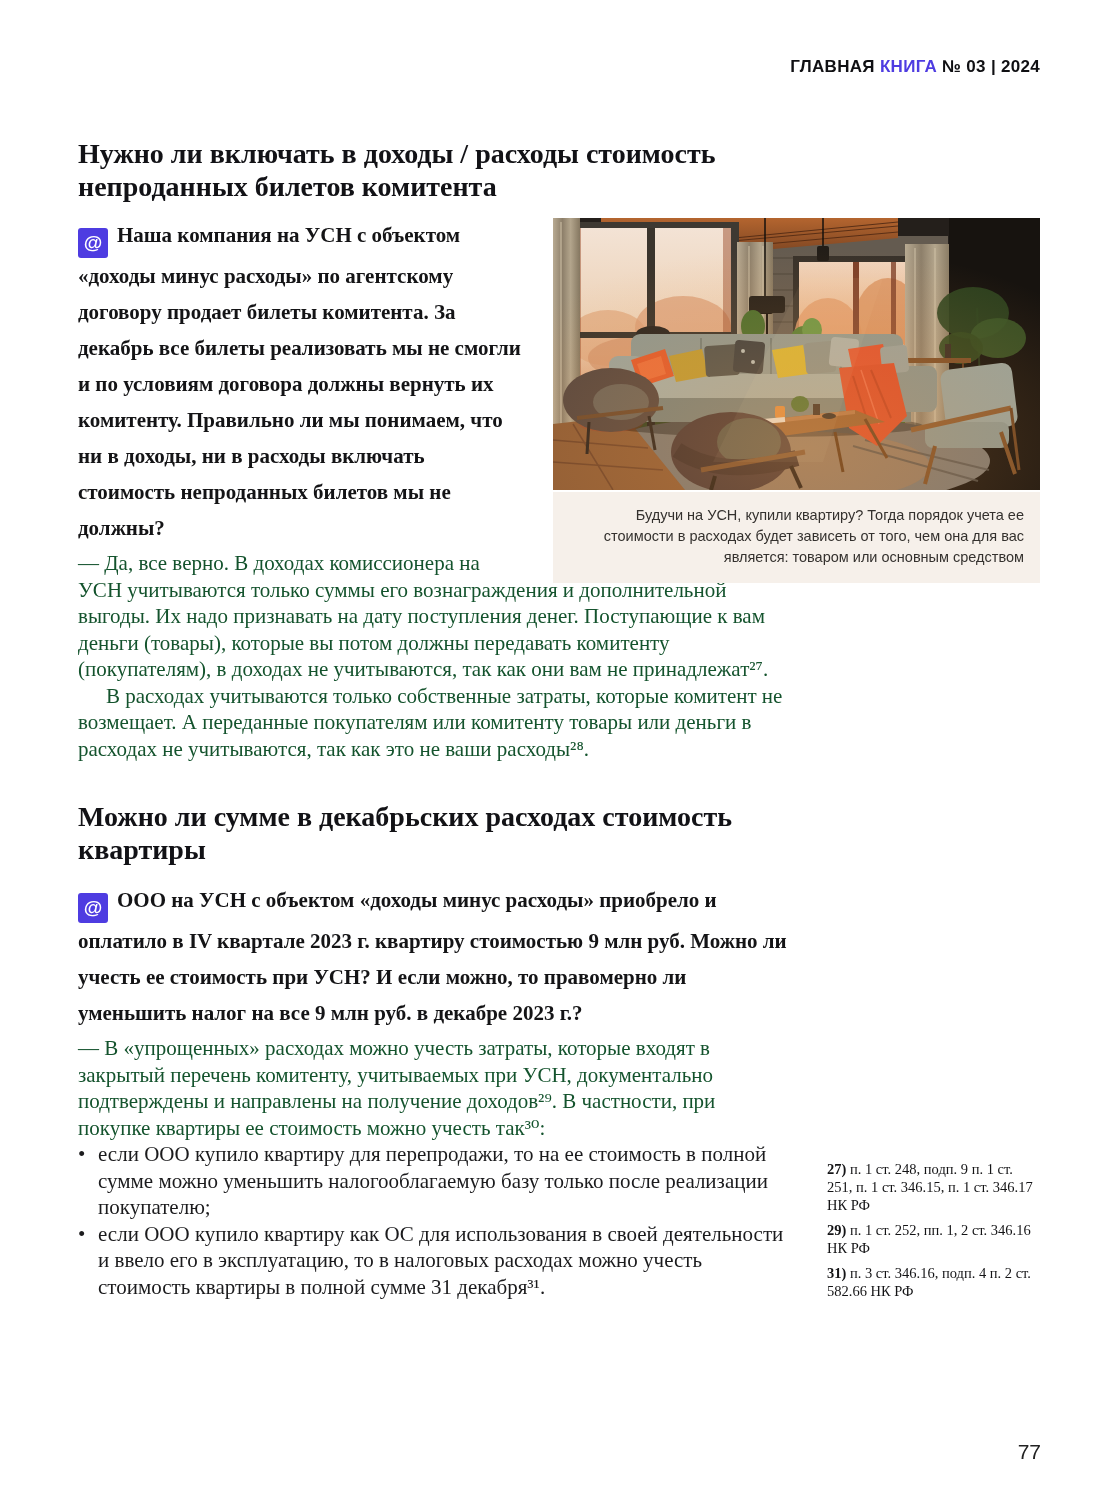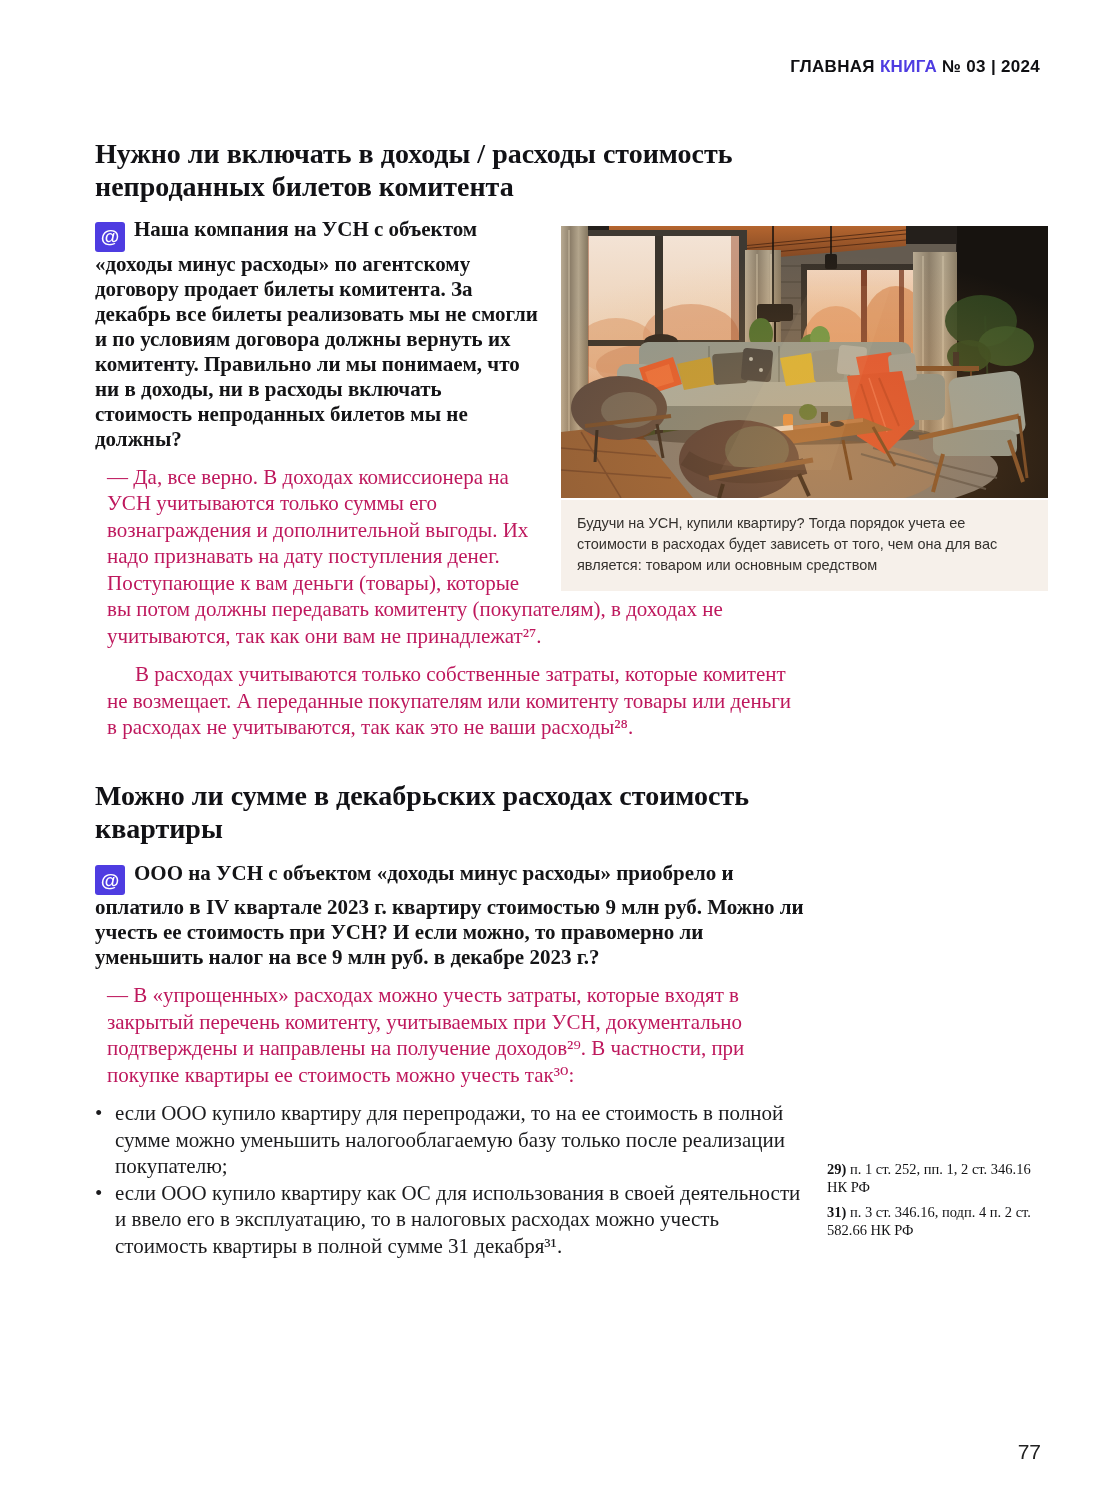--- a/index.html
+++ b/index.html
@@ -6,37 +6,37 @@
   .page{position:relative;width:1104px;height:1500px;background:#fff;overflow:hidden;
         font-family:"Liberation Serif","DejaVu Serif",serif;color:#1b1b1d;}
 
   
   .header{position:absolute;top:57px;right:64px;white-space:nowrap;
           font-family:"Liberation Sans","DejaVu Sans",sans-serif;
           font-weight:bold;font-size:17px;letter-spacing:.3px;color:#101013;}
   .header .brand{color:#4e3ce1;margin:0 5px;}
 
   
-  .main{position:absolute;left:95px;top:137px;width:710px;}
+  .main{position:absolute;left:78px;top:137px;width:710px;}
   .h1{font-size:28px;line-height:33px;font-weight:bold;color:#121216;margin:0 0 14px;}
   .h2{font-size:28px;line-height:33px;font-weight:bold;color:#121216;margin:38px 0 16px;clear:both;}
   .fig-spacer{float:right;width:266px;height:357px;}
 
-  .q{font-weight:bold;font-size:21px;line-height:25px;margin:0 0 4px;color:#141416;}
+  .q{font-weight:bold;font-size:21px;line-height:36px;margin:0 0 4px;color:#141416;}
   .at{display:inline-flex;width:30px;height:30px;background:#4e3ce1;color:#fff;
       font-family:"Liberation Sans","DejaVu Sans",sans-serif;font-size:19px;font-weight:bold;
       align-items:center;justify-content:center;border-radius:3px;margin-right:9px;vertical-align:-7px;}
-  .a{font-size:21px;line-height:26.5px;margin:12px;color:#be185d;}
+  .a{font-size:21px;line-height:26.5px;margin:0;color:#14532d;}
   .a.indent{text-indent:28px;}
   .bullet{display:flex;font-size:21px;line-height:26.5px;color:#1b1b1d;}
   .bullet .dot{width:20px;flex:none;}
   .bullet .btxt{flex:1;}
 
   
-  .photo-figure{position:absolute;left:553px;top:218px;width:487px;margin:8px;}
+  .photo-figure{position:absolute;left:553px;top:218px;width:487px;margin:0;text-align:right;}
   .photo-figure svg{display:block;width:487px;height:272px;}
   .photo-figure figcaption{background:#f6f0ea;margin-top:2px;padding:13px 16px 15px;
       font-family:"Liberation Sans","DejaVu Sans",sans-serif;
       font-size:14.5px;line-height:21px;color:#34312e;}
 
   
   .footnotes{position:absolute;left:827px;top:1160px;width:213px;
       font-size:14.5px;line-height:18px;color:#141416;}
   .fn{margin-bottom:7px;}
   .fn .fn-num{font-weight:bold;}
@@ -295,18 +295,19 @@
         <line x1="458" y1="190" x2="466" y2="252" stroke="#6e4523" stroke-width="3"></line>
       </g>
 
       <rect x="0" y="0" width="487" height="272" fill="url(#glow)"></rect>
       <polygon points="250,60 330,60 270,244 160,244" fill="#ffdfb0" opacity=".06"></polygon>
     </svg>
     <figcaption>Будучи на УСН, купили квартиру? Тогда порядок учета ее стоимости в расходах будет зависеть от того, чем она для вас является: товаром или основным средством</figcaption>
   </figure>
 
   <aside class="footnotes">
+    <div class="fn"><span class="fn-num">27)</span> <span>п. 1 ст. 248, подп. 9 п. 1 ст. 251, п. 1 ст. 346.15, п. 1 ст. 346.17 НК РФ</span></div>
     <div class="fn"><span class="fn-num">29)</span> <span>п. 1 ст. 252, пп. 1, 2 ст. 346.16 НК РФ</span></div>
     <div class="fn"><span class="fn-num">31)</span> <span>п. 3 ст. 346.16, подп. 4 п. 2 ст. 582.66 НК РФ</span></div>
   </aside>
 
   <div class="pageno">77</div>
 </div>
 
 </body></html>

